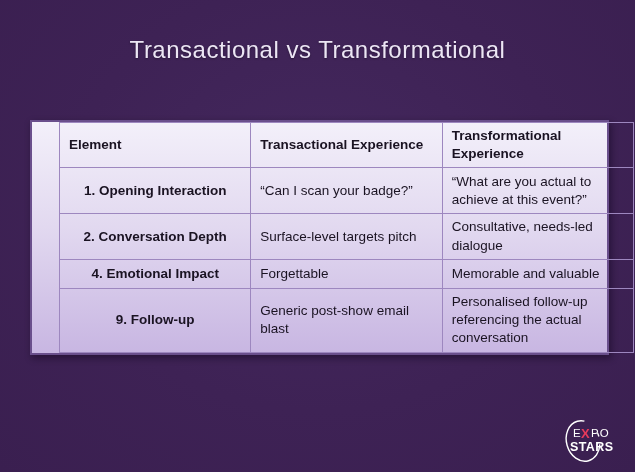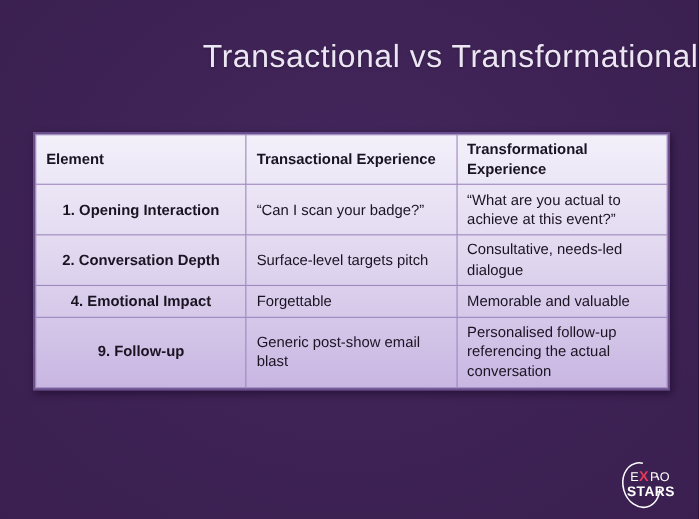--- a/index.html
+++ b/index.html
@@ -14,40 +14,41 @@
     height: 472px;
     background: radial-gradient(ellipse at 50% 42%, #44285e 0%, #3e2255 55%, #3a1f50 100%);
     overflow: hidden;
   }
   .slide-title {
     position: absolute;
     top: 36px;
     left: 0;
     width: 100%;
     margin: 0;
-    text-align: right;
-    font-size: 29px;
+    text-align: center;
+    font-size: 24px;
     font-weight: 400;
     letter-spacing: 0.5px;
     color: #ece6f4;
     text-shadow: 0 1px 2px rgba(0,0,0,0.35);
   }
   .table-wrap {
     position: absolute;
     left: 30px;
     top: 120px;
     width: 575px;
     background: linear-gradient(180deg, #f3f0fa 0%, #e2d9f0 45%, #c8b6e2 100%);
     border: 2px solid #6a4f8c;
     box-shadow: 2px 3px 7px rgba(10,3,20,0.45);
   }
   table.compare {
     width: 100%;
     border-collapse: collapse;
     table-layout: fixed;
+    margin-left: 27px;
   }
   table.compare th,
   table.compare td {
     border: 1px solid #9d87bf;
     padding: 4px 9px;
     font-size: 13.5px;
     line-height: 1.35;
     color: #1a1322;
     vertical-align: middle;
     text-align: left;

